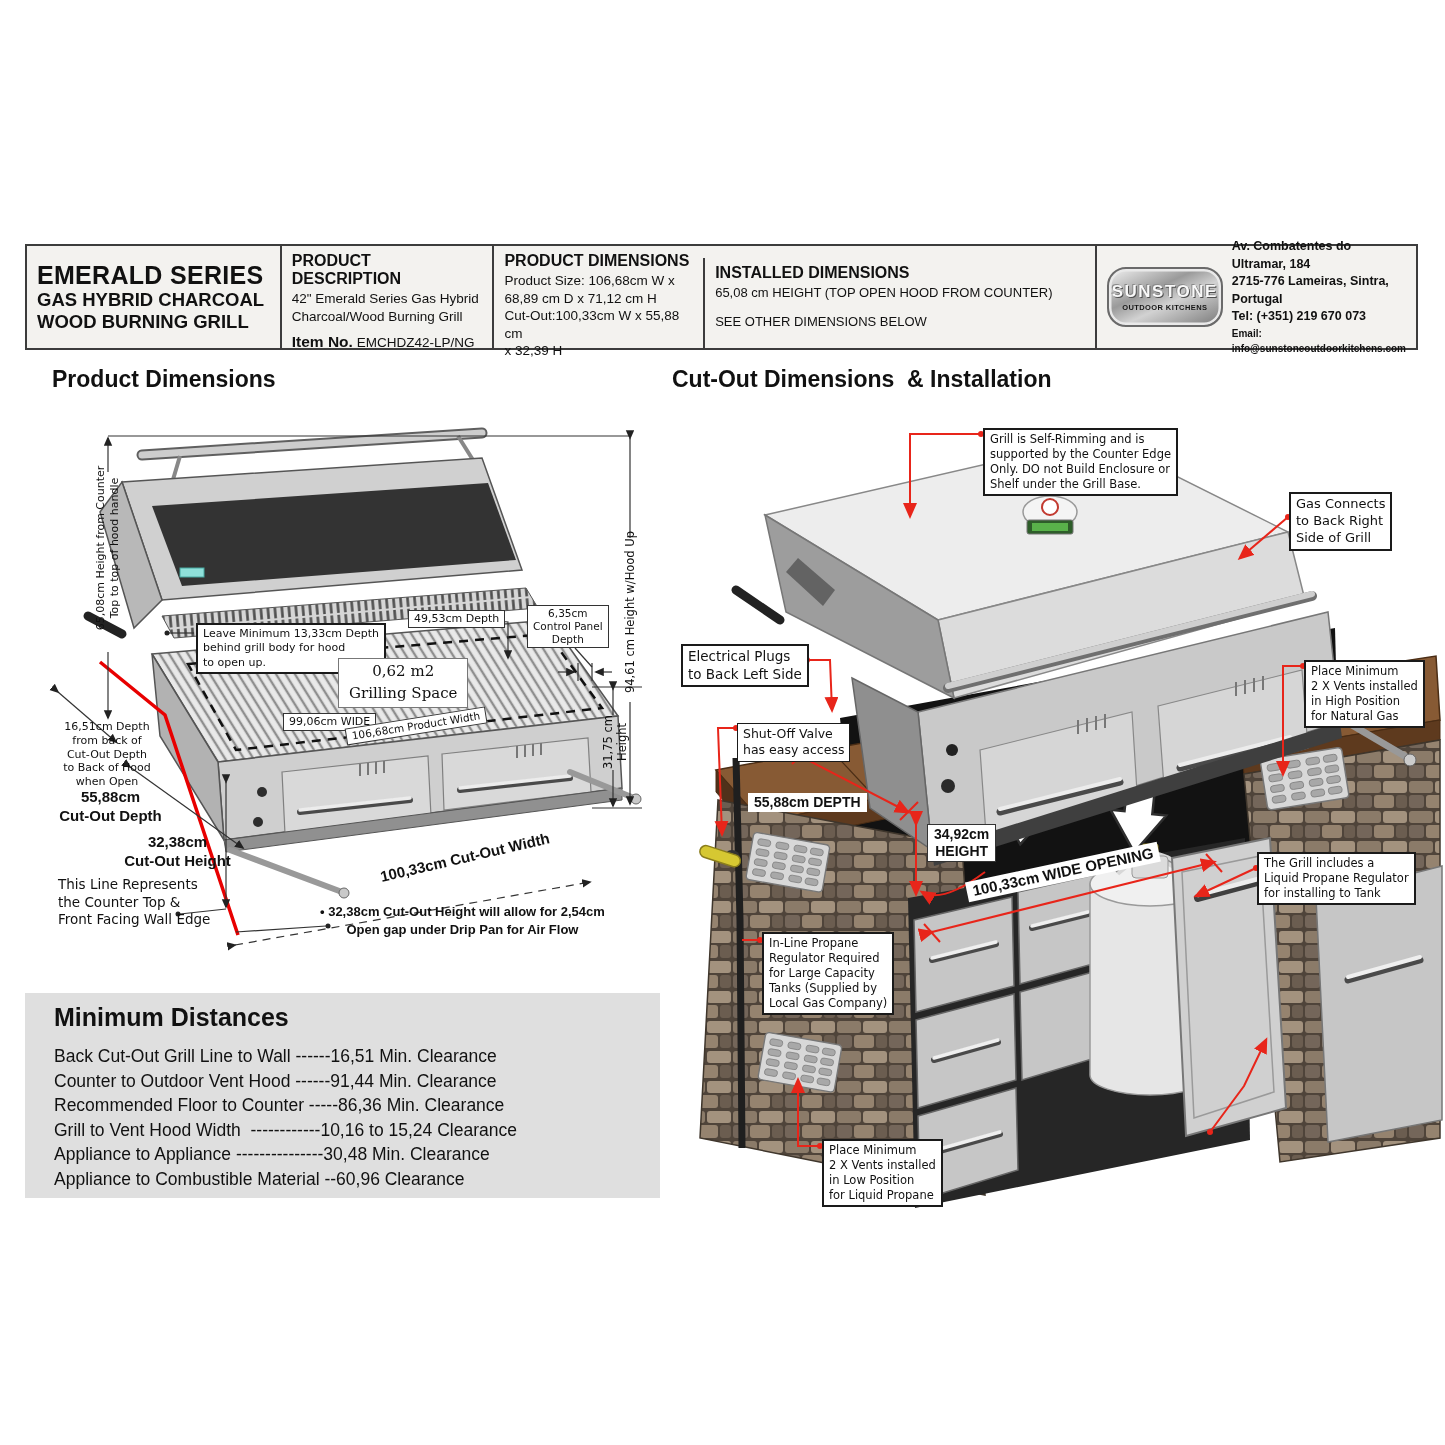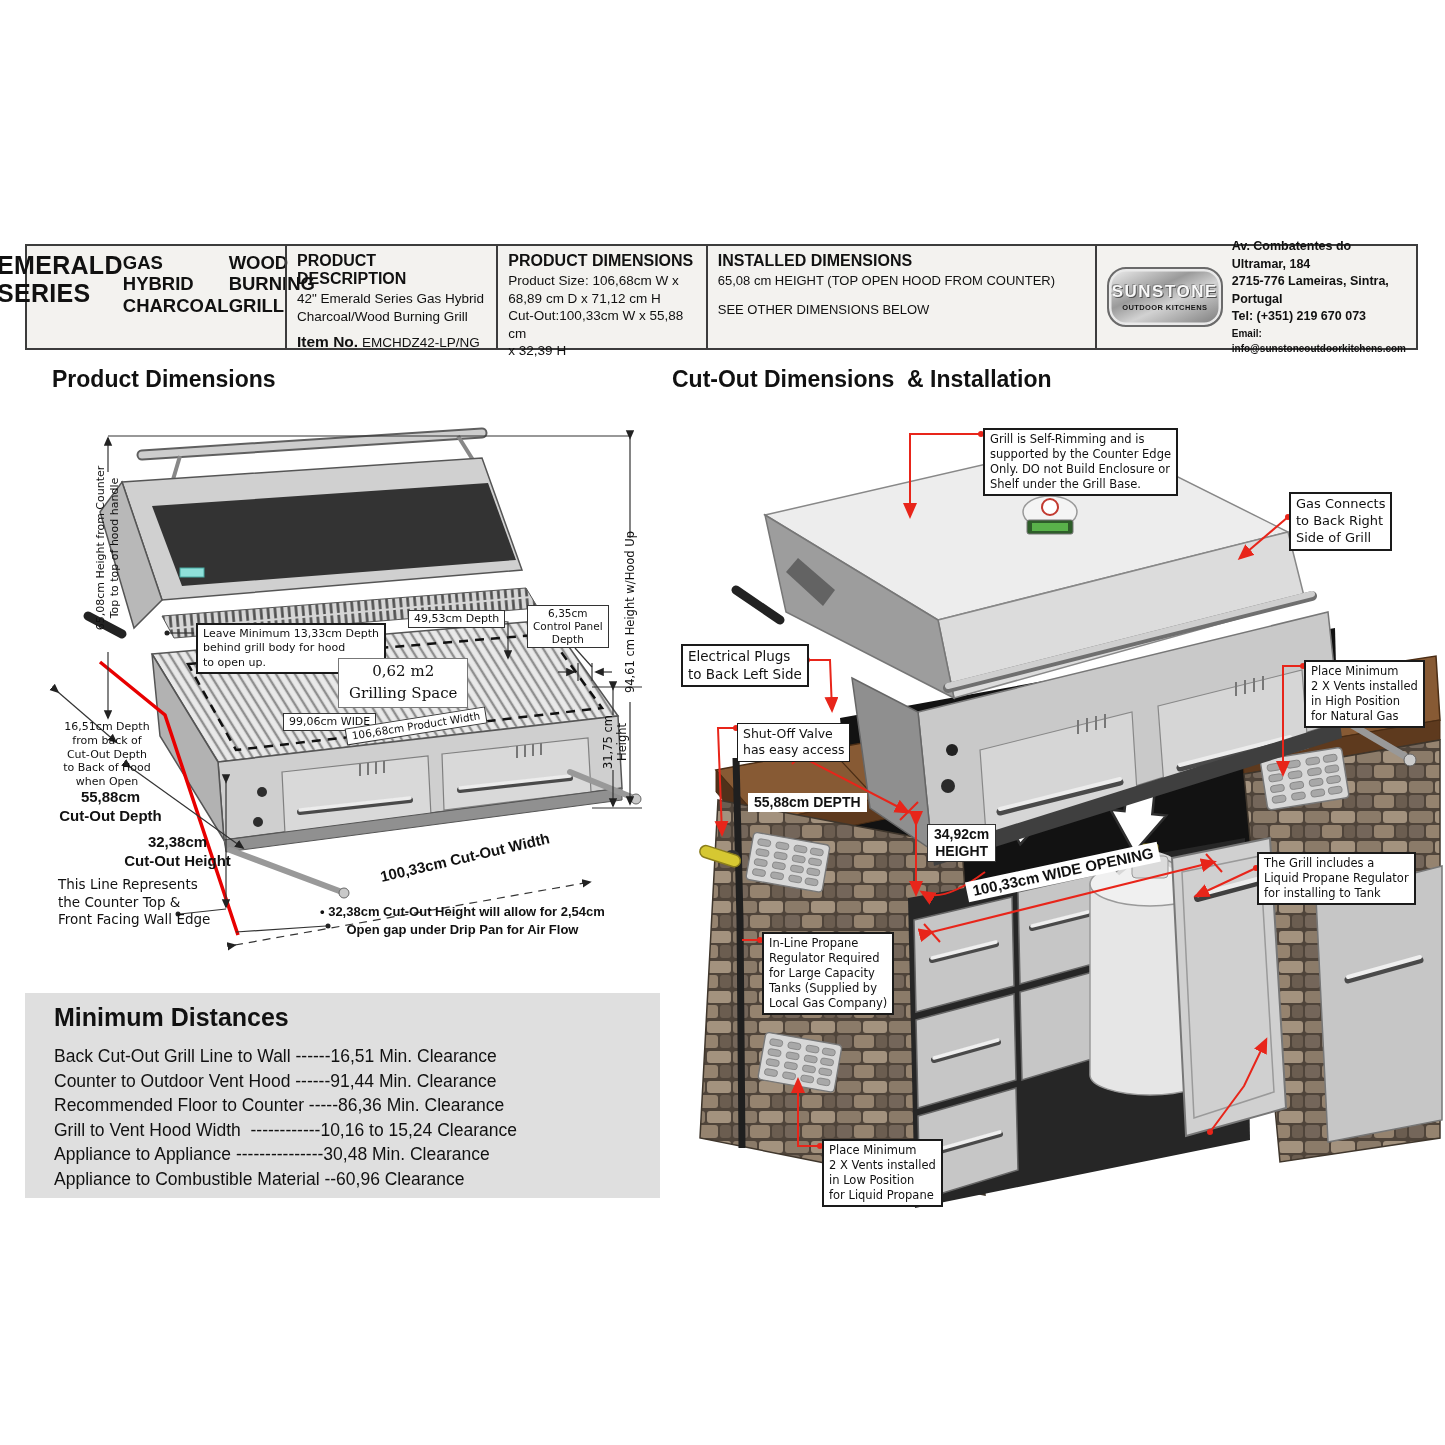--- a/index.html
+++ b/index.html
@@ -3,24 +3,24 @@
 <meta charset="utf-8">
 <style>
   html,body{margin:0;padding:0;background:#fff;}
   .page{position:relative;width:1445px;height:1445px;background:#ffffff;overflow:hidden;
         font-family:"Liberation Sans",sans-serif;color:#111;}
   
   .hdr{position:absolute;left:25px;top:244px;width:1393px;height:106px;background:#f3f2ef;
        border:2px solid #3c3c3c;display:flex;box-sizing:border-box;}
   .hcol{box-sizing:border-box;padding:6px 10px;}
   .hcol + .hcol{border-left:2px solid #3c3c3c;}
-  .hc-title{width:258px;display:flex;justify-content:center;}
+  .hc-title{width:258px;display:flex;flex-direction:column;justify-content:center;}
   .hc-desc{width:217px;}
   .hc-dims{width:215px;}
-  .hc-inst{width:400px;}
+  .hc-inst{width:400px;margin-top:12px;}
   .hc-brand{flex:1;display:flex;align-items:center;gap:9px;}
   .t1{font-size:25px;font-weight:bold;letter-spacing:.3px;line-height:1.1;}
   .t2{font-size:18.5px;font-weight:bold;line-height:1.15;}
   .hhead{font-size:16px;font-weight:bold;margin-bottom:2px;}
   .hline{font-size:13.5px;line-height:1.3;}
   .hline-sm{font-size:13px;line-height:1.35;}
   .item-line{margin-top:8px;font-size:13.5px;}
   .item-line b{font-size:15.5px;}
   .see-below{margin-top:12px;font-size:13px;}
   .logo{width:112px;height:56px;border-radius:19px;flex:0 0 auto;

